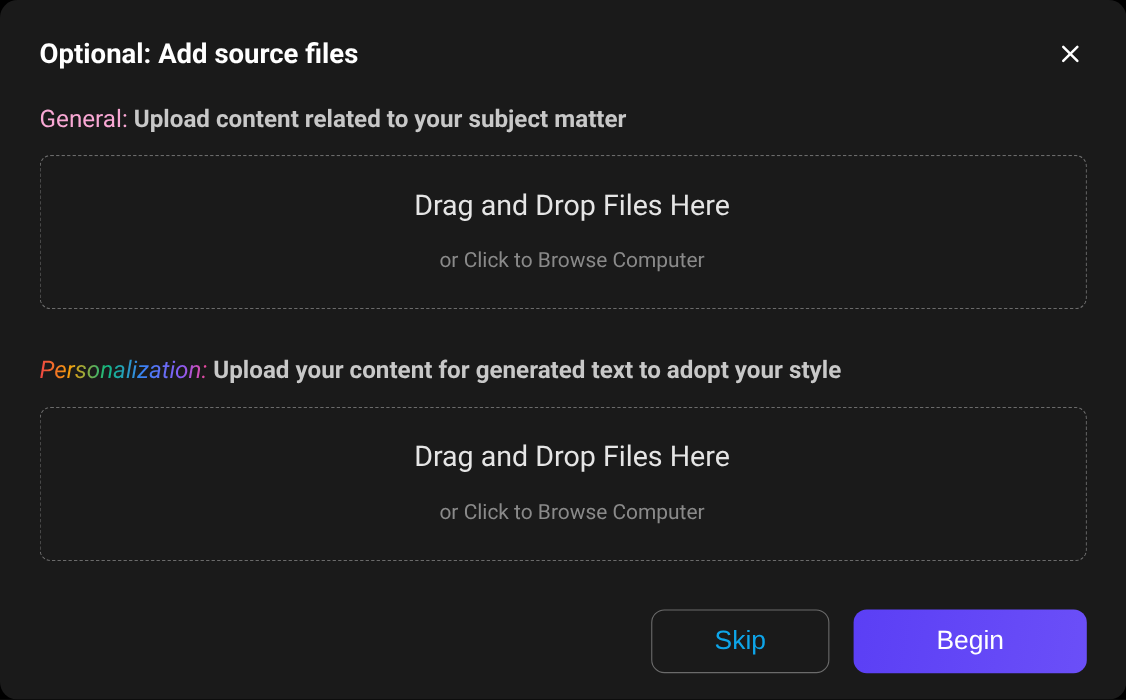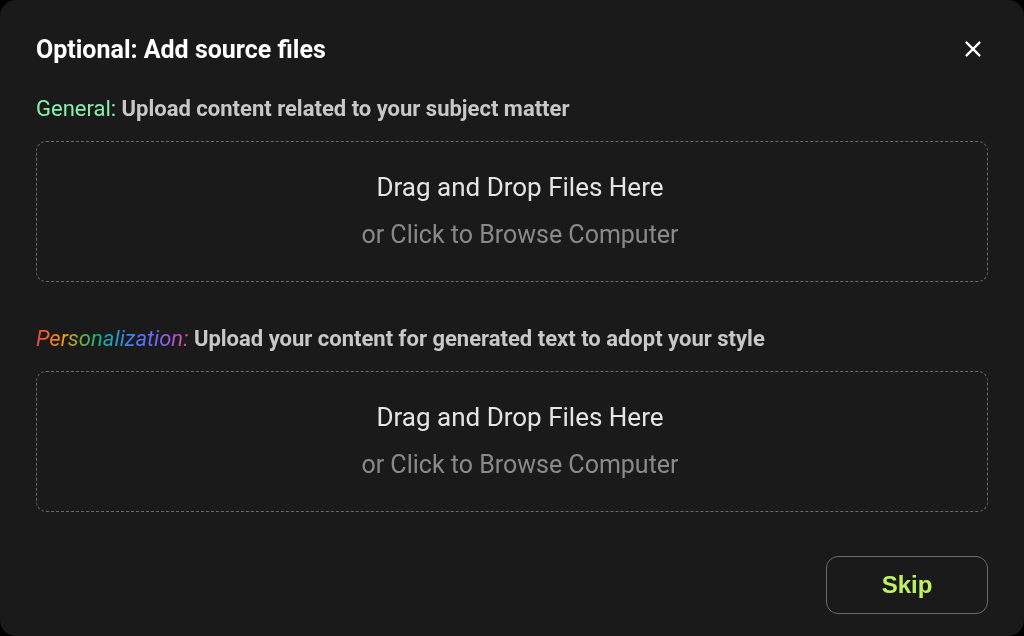--- a/index.html
+++ b/index.html
@@ -59,21 +59,21 @@
       margin-bottom: 44px;
     }
     
     .section-header {
       font-size: 22px;
       margin-bottom: 20px;
       font-weight: 400;
     }
     
     .label-general {
-      color: #86efac;
+      color: #f9a8d4;
       font-weight: 400;
       margin-top: 40px;
     }
     
     .label-personalization {
       background: linear-gradient(90deg, #ef4444 0%, #f59e0b 18%, #10b981 40%, #3b82f6 62%, #8b5cf6 85%, #ec4899 100%);
       -webkit-background-clip: text;
       background-clip: text;
       -webkit-text-fill-color: transparent;
       font-weight: 400;
@@ -100,21 +100,21 @@
     
     .dropzone-title {
       color: #e5e5e5;
       font-size: 26px;
       font-weight: 400;
       margin-bottom: 18px;
     }
     
     .dropzone-subtitle {
       color: #8a8a8a;
-      font-size: 25px;
+      font-size: 19px;
       font-weight: 400;
     }
     
     .button-row {
       display: flex;
       justify-content: flex-end;
       gap: 22px;
       margin-top: auto;
     }
     
@@ -127,23 +127,22 @@
       min-width: 162px;
       height: 58px;
       display: flex;
       align-items: center;
       justify-content: center;
       padding: 0 32px;
     }
     
     .btn-skip {
       background: transparent;
-      color: #bef264;
+      color: #0ea5e9;
       border: 1.5px solid #6b6b6b;
-      font-weight: bold;
     }
     
     .btn-begin {
       background: linear-gradient(100deg, #5b3ff5 0%, #6b4ff8 100%);
       color: #ffffff;
       min-width: 212px;
     }
   </style>
 </head>
 <body>
@@ -175,15 +174,16 @@
       <span class="label-personalization">Personalization:</span><span class="section-description">  Upload your content for generated text to adopt your style</span>
     </div>
     <div class="dropzone">
       <div class="dropzone-title">Drag and Drop Files Here</div>
       <div class="dropzone-subtitle">or Click to Browse Computer</div>
     </div>
   </div>
 
   <div class="button-row">
     <button class="btn btn-skip">Skip</button>
+    <button class="btn btn-begin">Begin</button>
   </div>
 
 </div>
 
 </body></html>

